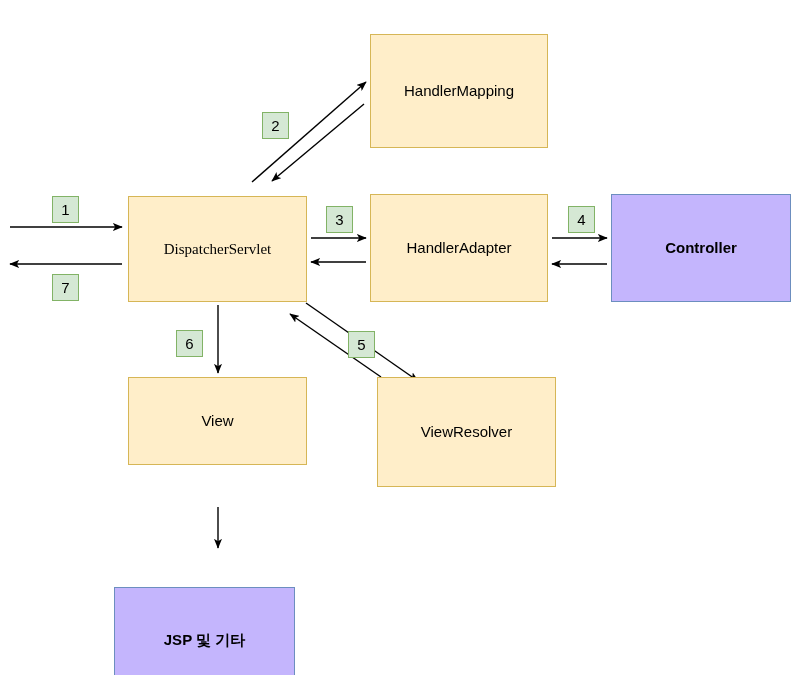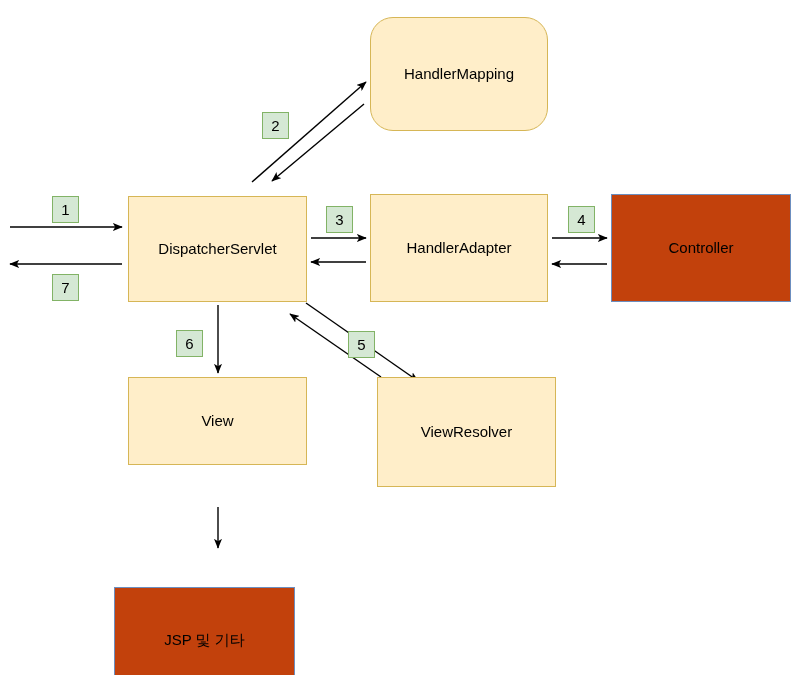--- a/index.html
+++ b/index.html
@@ -35,22 +35,23 @@
     line-height: 1.2;
     text-align: center;
     border-width: 1px;
     border-style: solid;
   }
   .node.fill-yellow {
     background: #ffeec9;
     border-color: #d6b656;
   }
   .node.fill-blue {
-    background: #c2410c;
+    background: #c4b5fd;
     border-color: #6c8ebf;
+    font-weight: bold;
   }
   .node-label {
     pointer-events: none;
   }
   .step-badge {
     position: absolute;
     box-sizing: border-box;
     width: 27px;
     height: 27px;
     background: #d5e8d4;
@@ -83,24 +84,24 @@
         <line x1="552" y1="238" x2="607" y2="238" stroke="#000000" stroke-width="1.4" marker-end="url(#arrowhead)"></line>
         <line x1="607" y1="264" x2="552" y2="264" stroke="#000000" stroke-width="1.4" marker-end="url(#arrowhead)"></line>
         <line x1="306" y1="303" x2="418" y2="381" stroke="#000000" stroke-width="1.4" marker-end="url(#arrowhead)"></line>
         <line x1="381" y1="377" x2="290" y2="314" stroke="#000000" stroke-width="1.4" marker-end="url(#arrowhead)"></line>
         <line x1="218" y1="305" x2="218" y2="373" stroke="#000000" stroke-width="1.4" marker-end="url(#arrowhead)"></line>
         <line x1="218" y1="507" x2="218" y2="548" stroke="#000000" stroke-width="1.4" marker-end="url(#arrowhead)"></line>
       </g>
   </svg>
 
   <div id="nodes-group">
-      <div class="node fill-yellow" style="left: 370px; top: 17px; width: 178px; height: 114px; border-radius: 23px;">
+      <div class="node fill-yellow" style="left: 370px; top: 34px; width: 178px; height: 114px;">
         <span class="node-label">HandlerMapping</span>
       </div>
-      <div class="node fill-yellow" style="left: 128px; top: 196px; width: 179px; height: 106px;">
+      <div class="node fill-yellow" style="left: 128px; top: 196px; width: 179px; height: 106px; font-family: Liberation Serif, serif;">
         <span class="node-label">DispatcherServlet</span>
       </div>
       <div class="node fill-yellow" style="left: 370px; top: 194px; width: 178px; height: 108px; text-align: center;">
         <span class="node-label">HandlerAdapter</span>
       </div>
       <div class="node fill-blue" style="left: 611px; top: 194px; width: 180px; height: 108px;">
         <span class="node-label">Controller</span>
       </div>
       <div class="node fill-yellow" style="left: 128px; top: 377px; width: 179px; height: 88px;">
         <span class="node-label">View</span>

